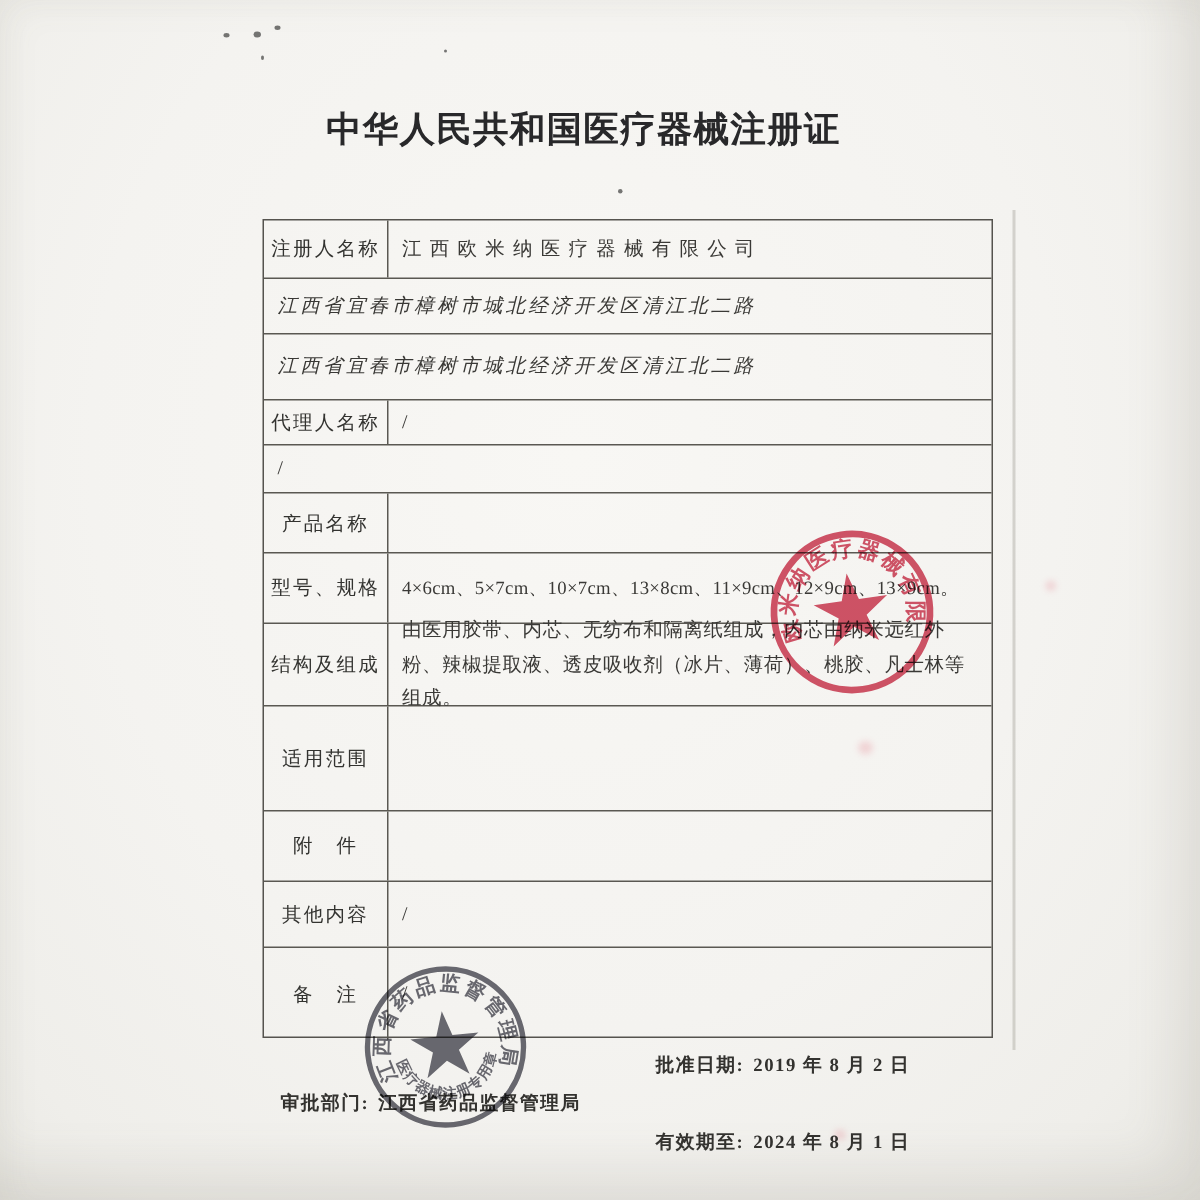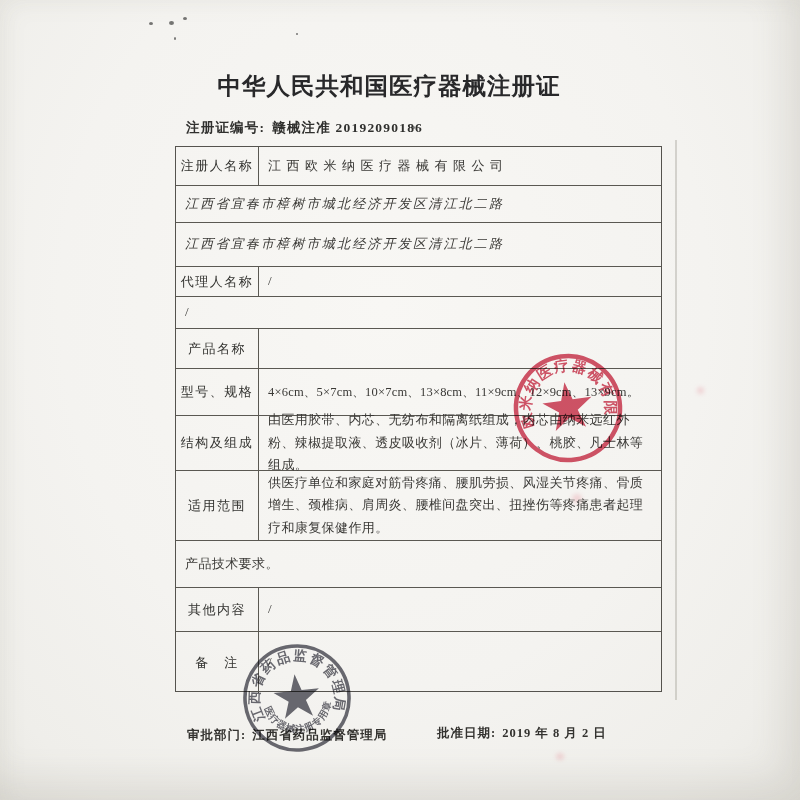--- a/index.html
+++ b/index.html
@@ -23,21 +23,21 @@
          display:flex;align-items:center;justify-content:center;text-align:center;
          font-size:13px;letter-spacing:1.5px;color:#333330;}
   .tvalue{flex:1;display:flex;align-items:center;box-sizing:border-box;
          padding:5px 5px 5px 9px;font-size:13px;letter-spacing:0.4px;
          line-height:22.5px;color:#3a3936;}
   .trow:nth-child(1) .tvalue{letter-spacing:5.5px;}
   .trow:nth-child(2) .tvalue,.trow:nth-child(3) .tvalue{letter-spacing:2.2px;font-style:italic;}
   .trow:nth-child(7) .tvalue{letter-spacing:0.2px;font-size:12.5px;white-space:nowrap;overflow:hidden;}
   .footer-line{position:absolute;font-size:12.5px;font-weight:bold;letter-spacing:1px;color:#33322f;margin-top:28px;}
   #dept{left:187px;top:699px;}
-  #appr{left:437px;top:697px;}
+  #appr{left:437px;top:674px;}
   #valid{left:437px;top:725px;}
   .footer-line .flabel{margin-right:6px;}
   .stamp{position:absolute;mix-blend-mode:multiply;pointer-events:none;}
   #company-seal{left:507px;top:347px;opacity:.88;transform:rotate(-8deg);}
   #authority-seal{left:236px;top:637px;opacity:.84;transform:rotate(-6deg);}
   .scan-line{position:absolute;left:675px;top:140px;width:1.5px;height:560px;
          background:rgba(170,168,160,.45);}
   .speck{position:absolute;border-radius:50%;background:#4a4a48;opacity:.75;}
   .smudge{position:absolute;border-radius:50%;background:#e58a96;filter:blur(2px);opacity:.3;}
 </style>
@@ -54,23 +54,20 @@
   <div class="speck" style="left:412px;top:126px;width:3px;height:3px;"></div>
 
   <div class="smudge" style="left:572px;top:494px;width:10px;height:9px;"></div>
   <div class="smudge" style="left:697px;top:387px;width:7px;height:7px;"></div>
   <div class="smudge" style="left:556px;top:753px;width:8px;height:7px;"></div>
 
   <div class="scan-line"></div>
 
   <div class="title">中华人民共和国医疗器械注册证</div>
 
-  <div class="regline">
-    <span>注册证编号:</span><span class="regval">赣械注准 20192090186</span>
-  </div>
 
   <div class="ctable">
     <div class="trow" style="height:39px">
       <div class="tlabel">注册人名称</div>
       <div class="tvalue">江西欧米纳医疗器械有限公司</div>
     </div>
     <div class="trow" style="height:37px">
       <div class="tvalue">江西省宜春市樟树市城北经济开发区清江北二路</div>
     </div>
     <div class="trow" style="height:44px">
@@ -89,40 +86,42 @@
     <div class="trow" style="height:47px">
       <div class="tlabel">型号、规格</div>
       <div class="tvalue">4×6cm、5×7cm、10×7cm、13×8cm、11×9cm、12×9cm、13×9cm。</div>
     </div>
     <div class="trow" style="height:55px">
       <div class="tlabel">结构及组成</div>
       <div class="tvalue">由医用胶带、内芯、无纺布和隔离纸组成，内芯由纳米远红外粉、辣椒提取液、透皮吸收剂（冰片、薄荷）、桃胶、凡士林等组成。</div>
     </div>
     <div class="trow" style="height:70px">
       <div class="tlabel">适用范围</div>
-      <div class="tvalue">供医疗单位和家庭对筋骨疼痛、腰肌劳损、风湿关节疼痛、骨质增生、颈椎病、肩周炎、腰椎间盘突出、扭挫伤等疼痛患者起理疗和康复保健作用。</div>
     </div>
     <div class="trow" style="height:47px">
-      <div class="tvalue">产品技术要求。</div>
+      <div class="tlabel">附　件</div>
     </div>
     <div class="trow" style="height:44px">
       <div class="tlabel">其他内容</div>
       <div class="tvalue">/</div>
     </div>
     <div class="trow" style="height:61px">
       <div class="tlabel">备　注</div>
       <div class="tvalue">/</div>
     </div>
   </div>
 
   <div class="footer-line" id="dept">
     <span class="flabel">审批部门:</span><span>江西省药品监督管理局</span>
   </div>
   <div class="footer-line" id="appr">
     <span class="flabel">批准日期:</span><span>2019 年 8 月 2 日</span>
+  </div>
+  <div class="footer-line" id="valid">
+    <span class="flabel">有效期至:</span><span>2024 年 8 月 1 日</span>
   </div>
 
   <svg class="stamp" id="company-seal" width="122" height="122" viewBox="-61 -61 122 122">
     <circle cx="0" cy="0" r="52" fill="none" stroke="#cf3d55" stroke-width="4.5"></circle>
     <polygon fill="#cf3d55" points="0,-26 5.8,-8.0 24.7,-8.0 9.4,3.1 15.3,21.0 0,9.9 -15.3,21.0 -9.4,3.1 -24.7,-8.0 -5.8,-8.0"></polygon>
     <defs>
       <path id="arcRed" d="M -32.6 18.8 A 37.6 37.6 0 1 1 32.6 18.8" fill="none"></path>
     </defs>
     <text font-size="14.5" font-weight="bold" fill="#cf3d55" letter-spacing="1.6" font-family="'Liberation Serif','DejaVu Serif',serif">
       <textPath href="#arcRed" startOffset="50%" text-anchor="middle">江西欧米纳医疗器械有限公司</textPath>

